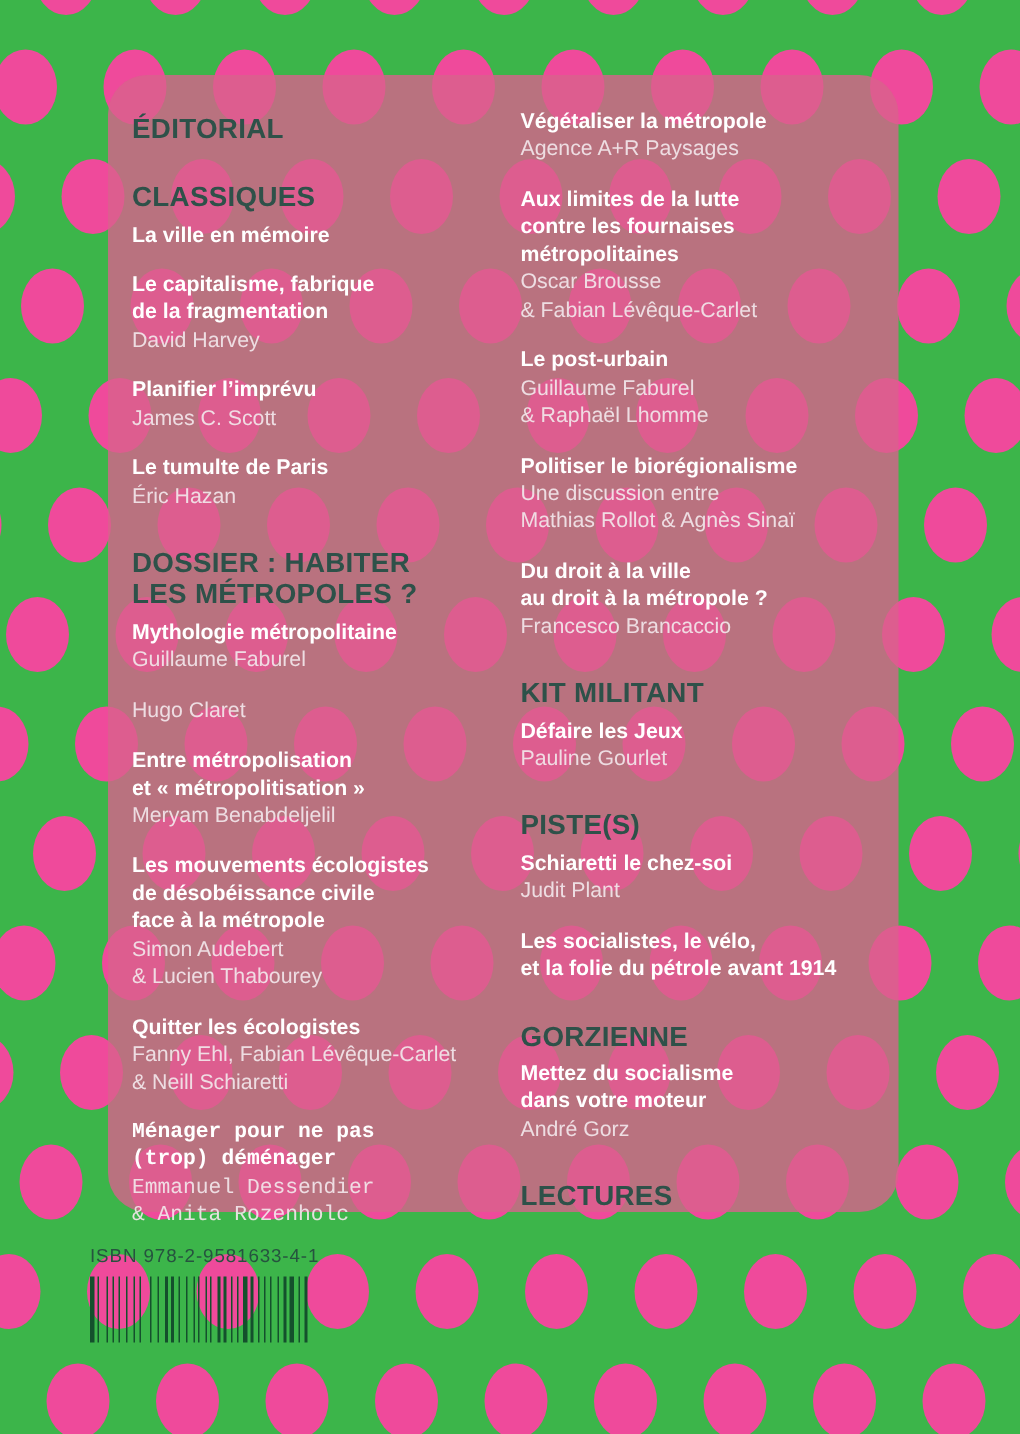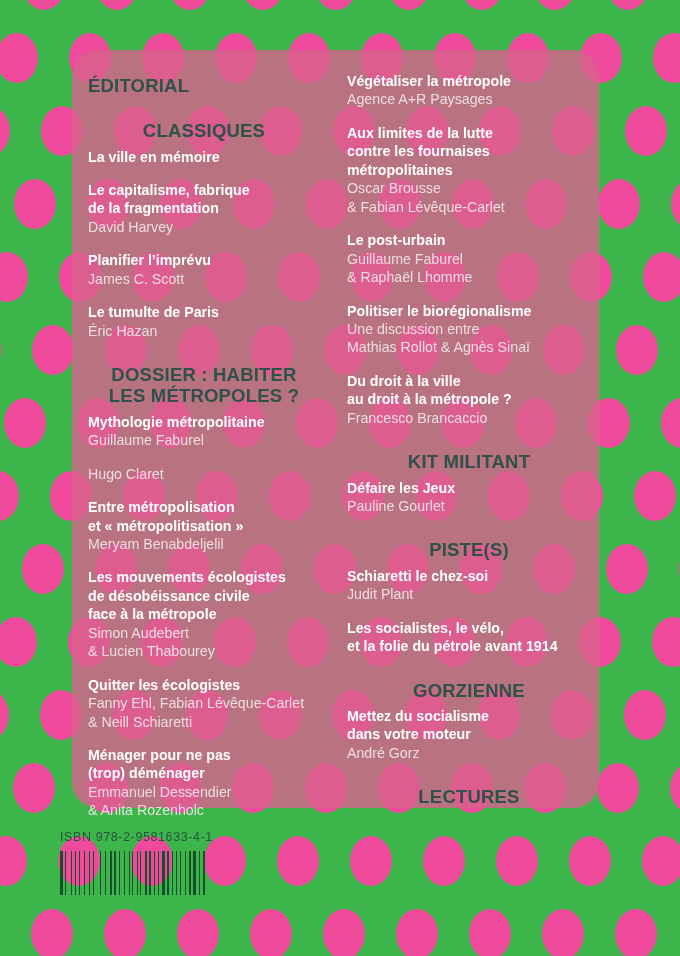--- a/index.html
+++ b/index.html
@@ -69,40 +69,40 @@
     font-size: 18.5px;
     font-weight: bold;
     letter-spacing: 0.2px;
     line-height: 1.15;
     margin: 0 0 6px 0;
     white-space: pre-line;
   }
   .block {
     margin-bottom: 15px;
   }
-  .block:last-child { margin-bottom: 0; }
+  .block:last-child { margin-bottom: 0; font-family: Liberation Mono, monospace; }
 
   .entry-title {
     color: #ffffff;
     font-size: 14.2px;
     font-weight: bold;
     line-height: 1.30;
     margin: 0;
     white-space: pre-line;
   }
   .entry-author {
     color: #f2e6ea;
     font-size: 14.2px;
     font-weight: normal;
     line-height: 1.30;
     margin: 0;
     white-space: pre-line;
     opacity: 0.93;
   }
-  .gap-head { margin-top: 24px; text-align: center; }
+  .gap-head { margin-top: 24px; }
 
   
   #footer {
     position: absolute;
     left: 60px;
     top: 830px;
     z-index: 3;
   }
   #price {
     color: #26533f;

